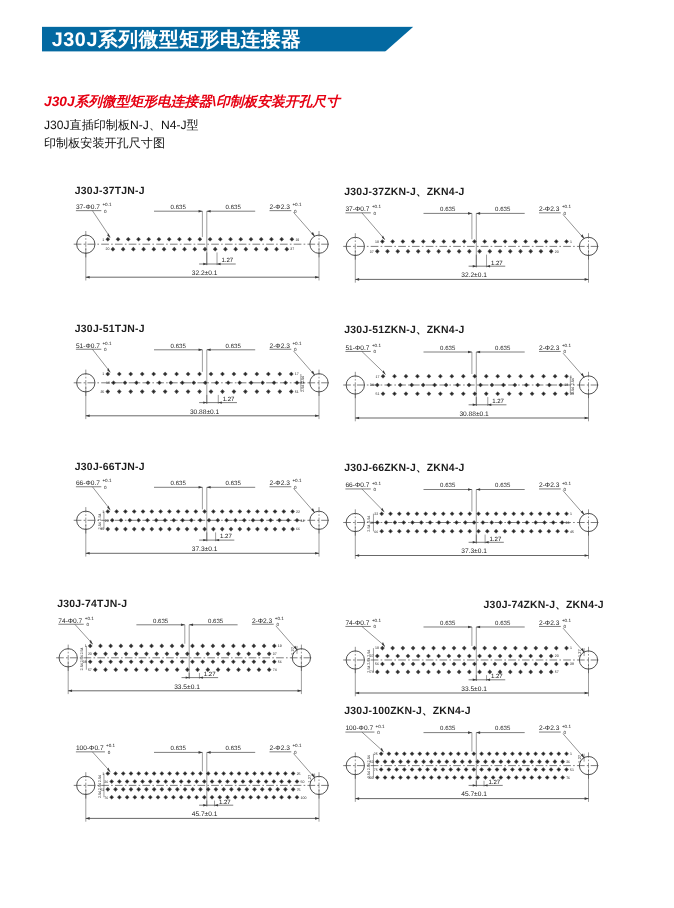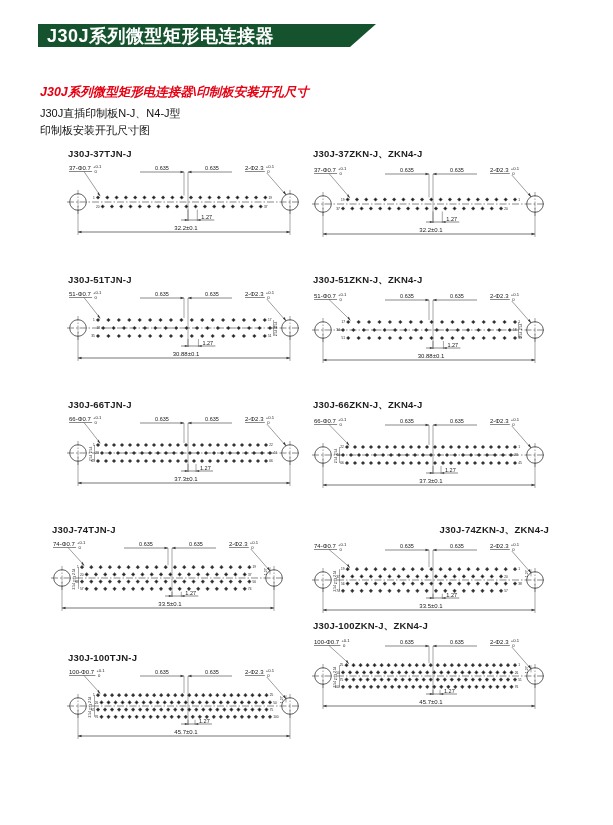--- a/index.html
+++ b/index.html
@@ -4,29 +4,29 @@
 <style>
   html,body{margin:0;padding:0;background:#fff;}
   .page{position:relative;width:613px;height:825px;background:#ffffff;overflow:hidden;
         font-family:"Liberation Sans","DejaVu Sans",sans-serif;}
   .banner{position:absolute;left:38px;top:24px;width:338px;height:23px;
           clip-path:polygon(0 0,100% 0,calc(100% - 26px) 100%,0 100%);
           display:flex;align-items:center;}
   .banner-title{color:#ffffff;font-weight:bold;font-size:18px;padding-left:9px;letter-spacing:0.5px;white-space:nowrap;}
   .heading{position:absolute;left:40px;top:84px;font-size:12.5px;font-weight:bold;white-space:nowrap;font-style:italic;}
   .intro{position:absolute;left:40px;font-size:11px;color:#111;white-space:nowrap;}
-  .drawing{position:absolute;width:240px;height:95px;}
+  .drawing{position:absolute;width:240px;height:95px;margin-top:20px;}
   .dlabel{font-size:9.5px;font-weight:600;color:#1d1d1d;margin:0 0 1px 4px;letter-spacing:0.2px;white-space:nowrap;}
   .dsvg{display:block;}
 </style>
 </head>
 <body>
 
 <div class="page">
-  <div class="banner" style="background: #14532d;">
+  <div class="banner" style="background: #0369a1;">
     <span class="banner-title">J30J系列微型矩形电连接器</span>
   </div>
   <div class="heading" style="color: rgb(230, 0, 18);">J30J系列微型矩形电连接器\印制板安装开孔尺寸</div>
   <div class="intro" style="top:106px">J30J直插印制板N-J、N4-J型</div>
   <div class="intro" style="top:123px">印制板安装开孔尺寸图</div>
   <div id="drawings-root">
       <div class="drawing" style="left: 64px; top: 148px;">
     <div class="dlabel">J30J-37TJN-J</div>
     <svg class="dsvg" width="240" height="80" viewBox="0 0 240 80" xmlns="http://www.w3.org/2000/svg">
           <line x1="3" y1="42" x2="237" y2="42" stroke="#3a3a3a" stroke-width="0.6" stroke-dasharray="7,2,1.5,2"></line>
@@ -1348,21 +1348,20 @@
           <line x1="30.5" y1="31.2" x2="30.5" y2="38.4" stroke="#3a3a3a" stroke-width="0.45"></line>
           <text x="27.5" y="43" font-size="3.4" fill="#1a1a1a" font-family="&quot;Liberation Sans&quot;,&quot;DejaVu Sans&quot;,sans-serif" text-anchor="middle" transform="rotate(-90 27.5 43)">2.54</text>
           <line x1="30.5" y1="38.4" x2="30.5" y2="45.6" stroke="#3a3a3a" stroke-width="0.45"></line>
           <text x="27.5" y="50.2" font-size="3.4" fill="#1a1a1a" font-family="&quot;Liberation Sans&quot;,&quot;DejaVu Sans&quot;,sans-serif" text-anchor="middle" transform="rotate(-90 27.5 50.2)">2.54</text>
           <line x1="30.5" y1="45.6" x2="30.5" y2="52.8" stroke="#3a3a3a" stroke-width="0.45"></line>
           <text x="219" y="35.8" font-size="3.6" fill="#1a1a1a" font-family="&quot;Liberation Sans&quot;,&quot;DejaVu Sans&quot;,sans-serif" text-anchor="middle" transform="rotate(-90 219 35.8)">1.27</text>
           <line x1="222" y1="31.2" x2="222" y2="38.4" stroke="#3a3a3a" stroke-width="0.45"></line>
         </svg>
   </div>
       <div class="drawing" style="left: 64px; top: 652px;">
-    <div class="dlabel">J30J-100TJN-J</div>
     <svg class="dsvg" width="240" height="80" viewBox="0 0 240 80" xmlns="http://www.w3.org/2000/svg">
           <line x1="3" y1="42" x2="237" y2="42" stroke="#3a3a3a" stroke-width="0.6" stroke-dasharray="7,2,1.5,2"></line>
           <circle cx="14" cy="42" r="8.3" fill="none" stroke="#3a3a3a" stroke-width="0.8"></circle>
           <line x1="14" y1="30" x2="14" y2="54" stroke="#3a3a3a" stroke-width="0.5" stroke-dasharray="5,1.5,1.5,1.5"></line>
           <circle cx="226" cy="42" r="8.3" fill="none" stroke="#3a3a3a" stroke-width="0.8"></circle>
           <line x1="226" y1="30" x2="226" y2="54" stroke="#3a3a3a" stroke-width="0.5" stroke-dasharray="5,1.5,1.5,1.5"></line>
           <path d="M34,29.099999999999998 L36.1,31.2 L34,33.3 L31.9,31.2 Z" fill="#474747"></path>
           <circle cx="34" cy="31.2" r="0.65" fill="#131313"></circle>
           <path d="M41.02040816326531,29.099999999999998 L43.12040816326531,31.2 L41.02040816326531,33.3 L38.92040816326531,31.2 Z" fill="#474747"></path>
           <circle cx="41.02040816326531" cy="31.2" r="0.65" fill="#131313"></circle>

